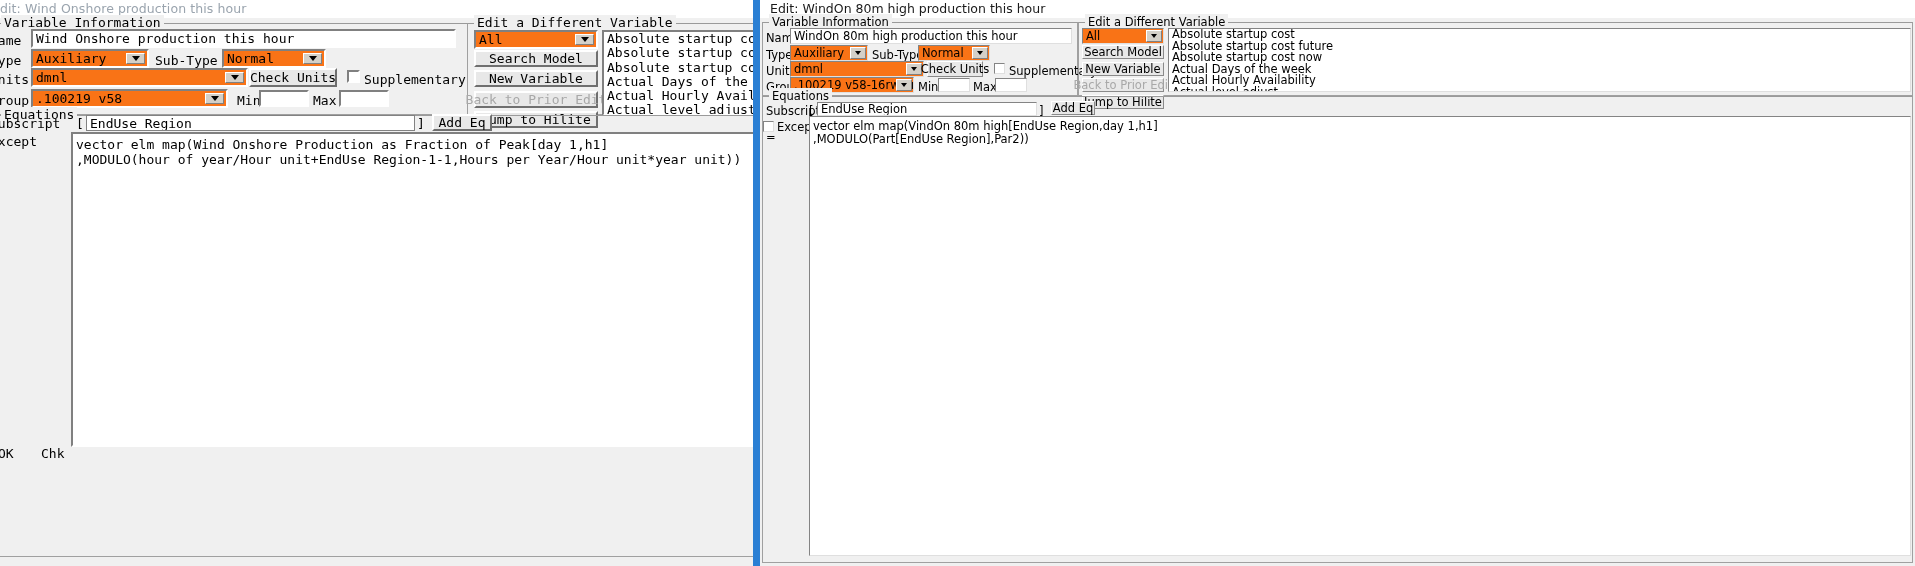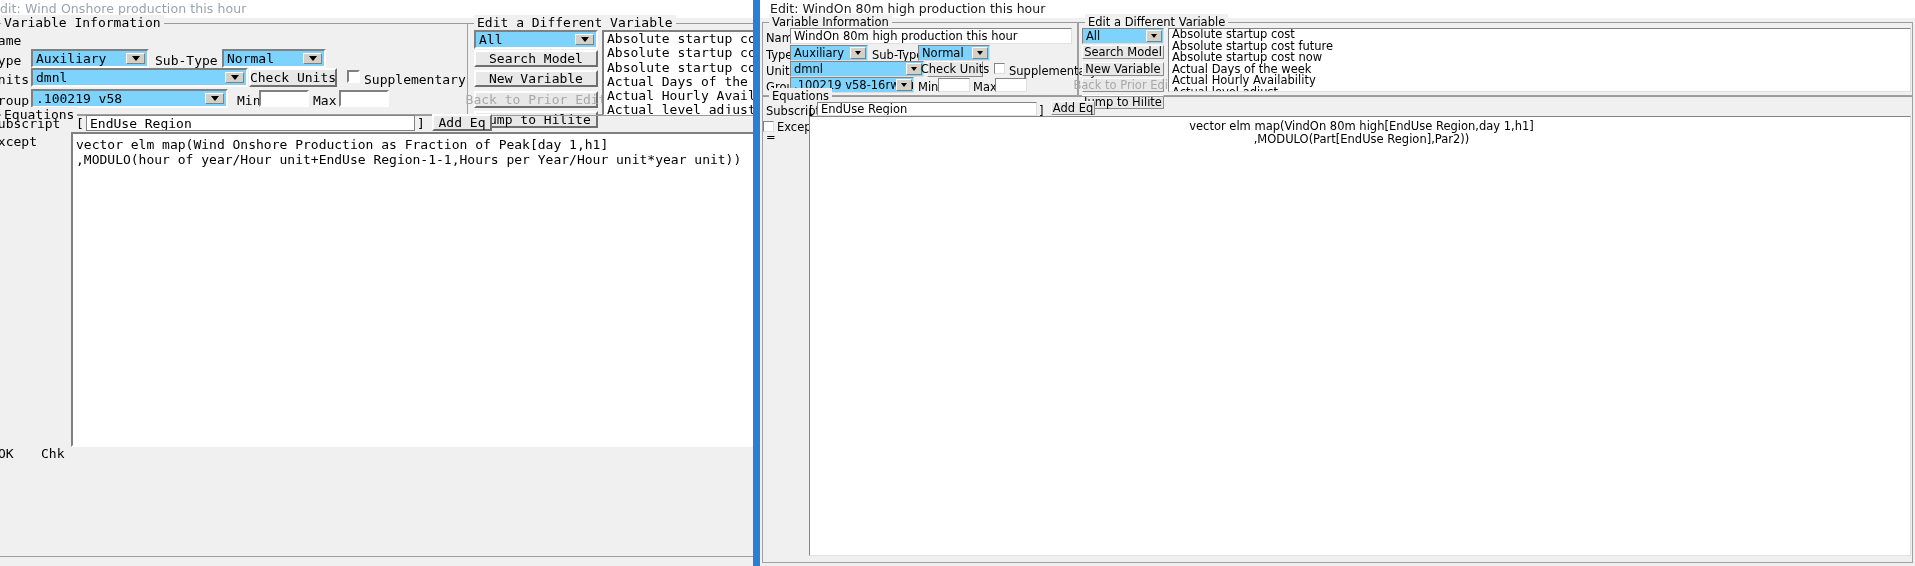--- a/index.html
+++ b/index.html
@@ -51,21 +51,21 @@
     font-size:13px;color:#000;
     display:flex;align-items:center;
     padding-left:3px;overflow:hidden;white-space:nowrap;
   }
   .tfield.flat{
     border:1px solid #828282;
   }
 
   
   .combo{
-    position:absolute;background:#7dd3fc;
+    position:absolute;background:#f97316;
     border:2px solid;border-color:#808080 #ffffff #ffffff #808080;
     box-sizing:border-box;font-size:13px;color:#000;
     display:flex;padding-left:3px;overflow:hidden;white-space:nowrap;
   }
   .combo .arrowbtn{
     position:absolute;right:2px;top:2px;bottom:2px;width:17px;
     background:#d4d0c8;border:1px solid;
     border-color:#ffffff #808080 #808080 #ffffff;
     display:flex;align-items:center;justify-content:center;
   }
@@ -132,21 +132,21 @@
     position:absolute;left:3px;top:18px;width:1155px;height:548px;background:#f0f0f0;
   }
   .win-right .lbl{font-family:"DejaVu Sans", sans-serif;font-size:11.5px;}
   .win-right .gbox .legend{font-family:"DejaVu Sans", sans-serif;font-size:11.5px;background:#f0f0f0;}
   .win-right .tfield,.win-right .combo,.win-right .btn,.win-right .listbox .li,.win-right .eqarea{
     font-family:"DejaVu Sans", sans-serif;font-size:11.5px;
   }
   .win-right .tfield{border:1px solid;border-color:#848484 #dfdfdf #dfdfdf #848484;}
   .win-right .combo{border:1px solid;border-color:#848484 #dfdfdf #dfdfdf #848484;}
   .win-right .listbox{border:1px solid;border-color:#848484 #dfdfdf #dfdfdf #848484;}
-  .win-right .eqarea{border:1px solid;border-color:#848484 #dfdfdf #dfdfdf #848484;line-height:12.5px;font-size:11.5px;text-align:center;}
+  .win-right .eqarea{border:1px solid;border-color:#848484 #dfdfdf #dfdfdf #848484;line-height:12.5px;font-size:11.5px;}
   .win-right .listbox .li{line-height:11.6px;height:11.6px;}
   .win-right .btn{
     background:#e8e8e8;border:1px solid;border-color:#ffffff #8a8a8a #8a8a8a #ffffff;
   }
   .win-right .cbox{
     width:11px;height:11px;border:1px solid;border-color:#848484 #dfdfdf #dfdfdf #848484;
   }
   .win-right .combo .arrowbtn{width:14px;right:1px;top:1px;bottom:1px;}
   .win-right .combo .arrowbtn i{border-left-width:3px;border-right-width:3px;border-top-width:4px;}
 
@@ -167,20 +167,21 @@
       <div class="t">Edit: Wind Onshore production this hour</div>
     </div>
 
     <div class="client">
 
       <div class="gbox" style="left:-6px;top:5px;width:472px;height:90px;">
         <div class="legend">Variable Information</div>
       </div>
 
       <div class="lbl" style="left:-10px;top:16px;">Name</div>
+      <div class="tfield" style="left:31px;top:11px;width:425px;height:19px;">Wind Onshore production this hour</div>
 
       <div class="lbl" style="left:-10px;top:36px;">Type</div>
       <div class="combo" style="left:31px;top:31px;width:118px;height:19px;">
         <span>Auxiliary</span>
         <span class="arrowbtn">
             <i></i>
           </span>
       </div>
 
       <div class="lbl" style="left:155px;top:36px;">Sub-Type</div>

